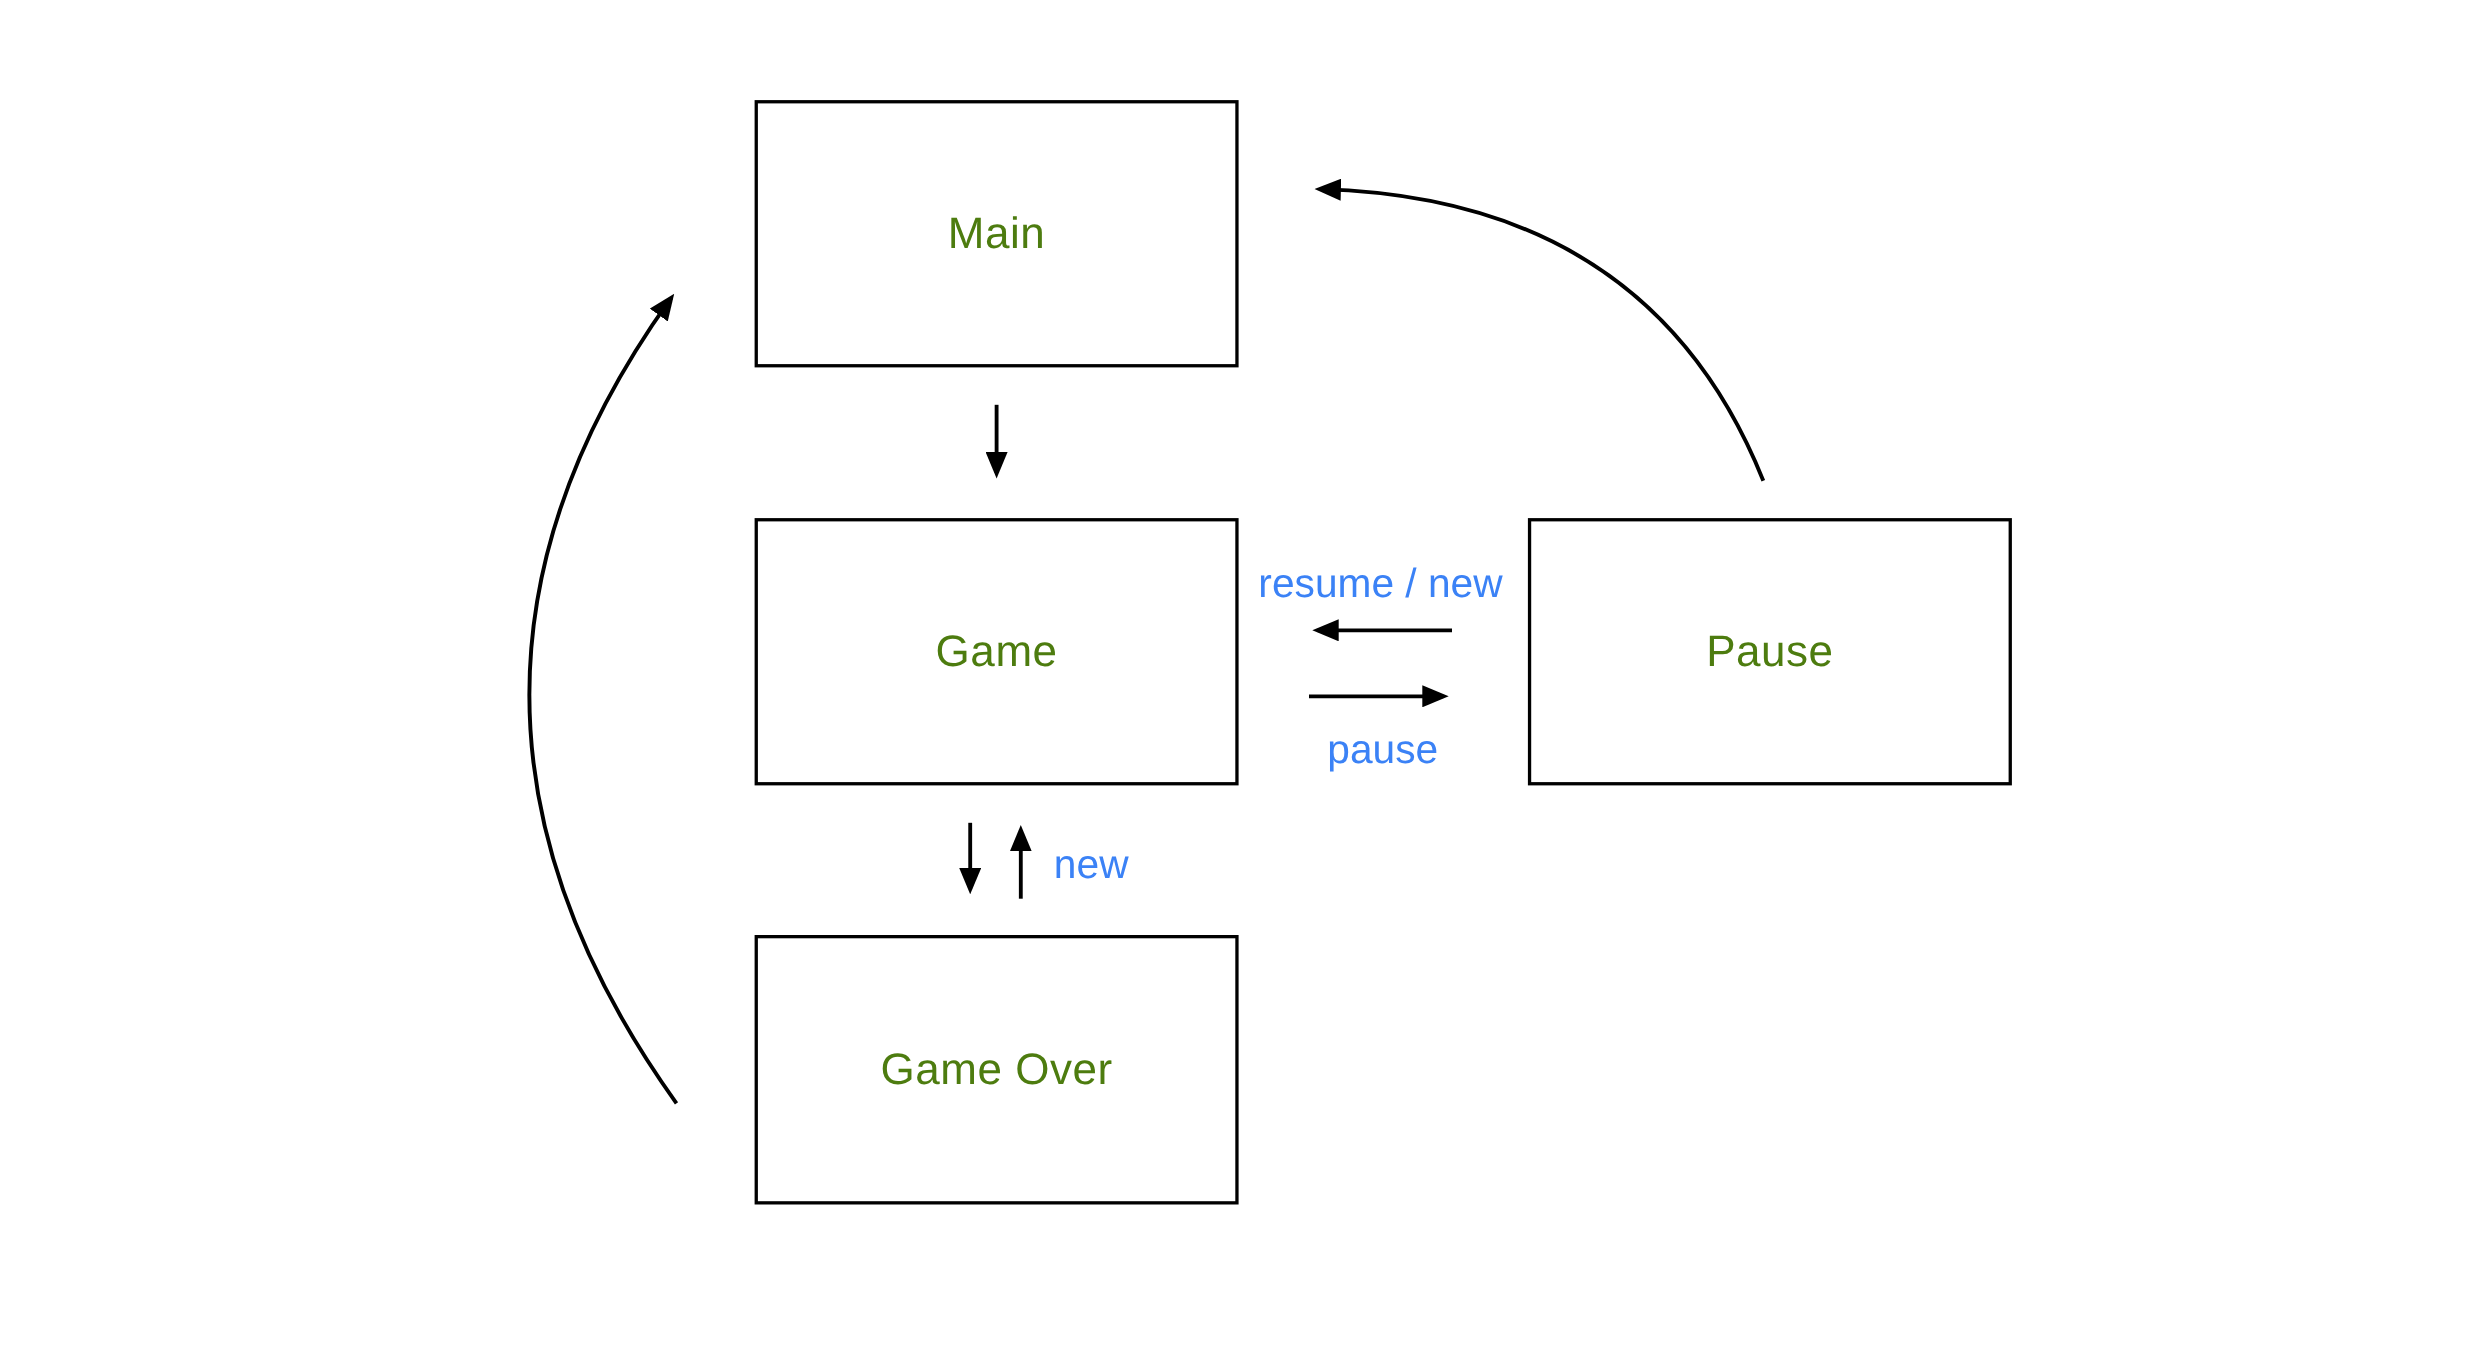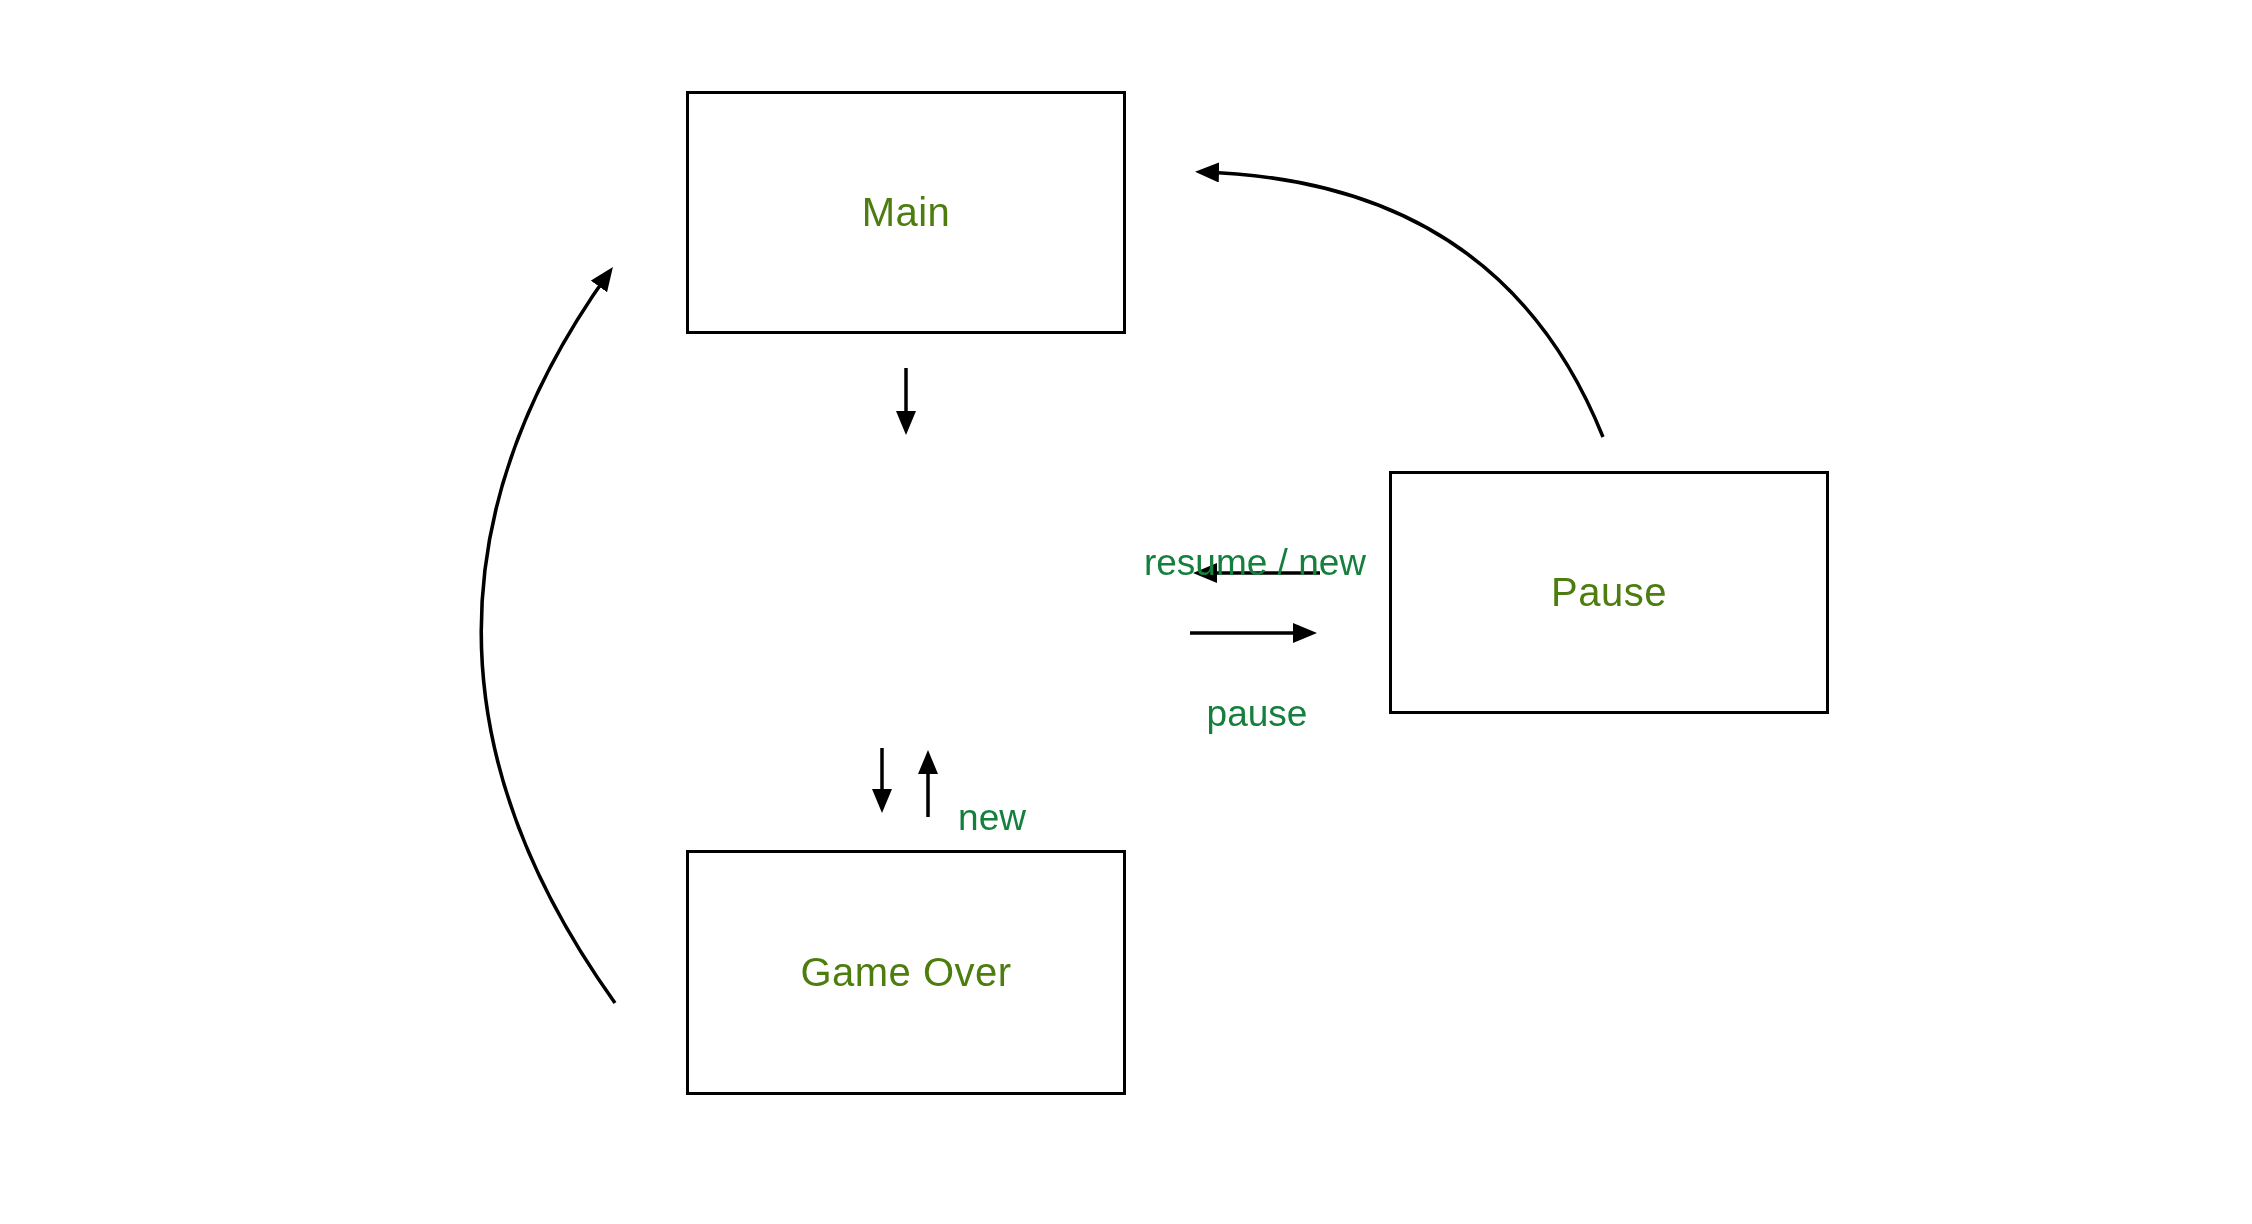--- a/index.html
+++ b/index.html
@@ -45,23 +45,22 @@
     white-space: nowrap;
   }
   .node-main      { left: 686px;  top: 91px;  }
   .node-game      { left: 686px;  top: 471px; }
   .node-pause     { left: 1389px; top: 471px; }
   .node-gameover  { left: 686px;  top: 850px; height: 245px; }
   .edge-label {
     position: absolute;
     transform: translate(-50%, -50%);
     font-size: 37px;
-    color: #15803d;
+    color: #3b82f6;
     white-space: nowrap;
-    margin-top: 32px;
   }
   .label-resume-new { left: 1255px; top: 531px; }
   .label-pause      { left: 1257px; top: 682px; }
   .label-new        { left: 992px;  top: 786px; }
 </style>
 </head>
 <body>
 
 <div class="canvas">
 
@@ -84,20 +83,23 @@
 
     <path class="edge" d="M 615 1003 Q 350 633 610 271" marker-end="url(#arrow)"></path>
 
     <path class="edge" d="M 1603 437 Q 1500 180 1200 172" marker-end="url(#arrow)"></path>
   </svg>
 
   <div class="node node-main">
     <span class="node-label">Main</span>
   </div>
 
+  <div class="node node-game">
+    <span class="node-label">Game</span>
+  </div>
 
   <div class="node node-pause">
     <span class="node-label">Pause</span>
   </div>
 
   <div class="node node-gameover">
     <span class="node-label">Game Over</span>
   </div>
 
   <div class="edge-label label-resume-new">resume / new</div>

